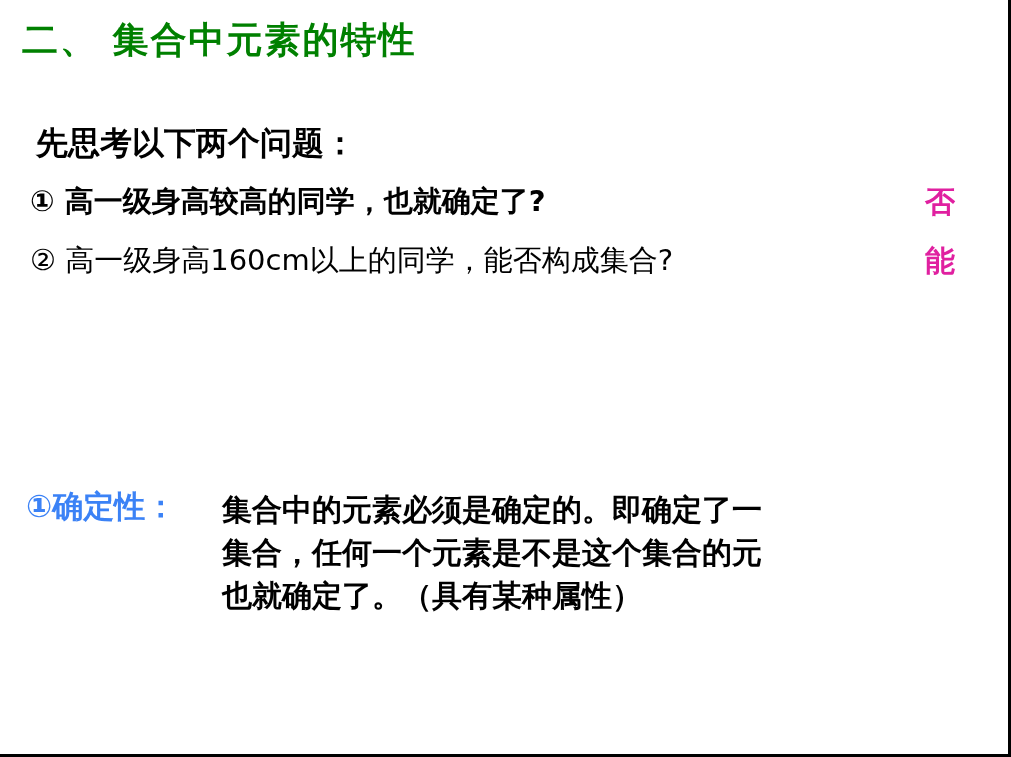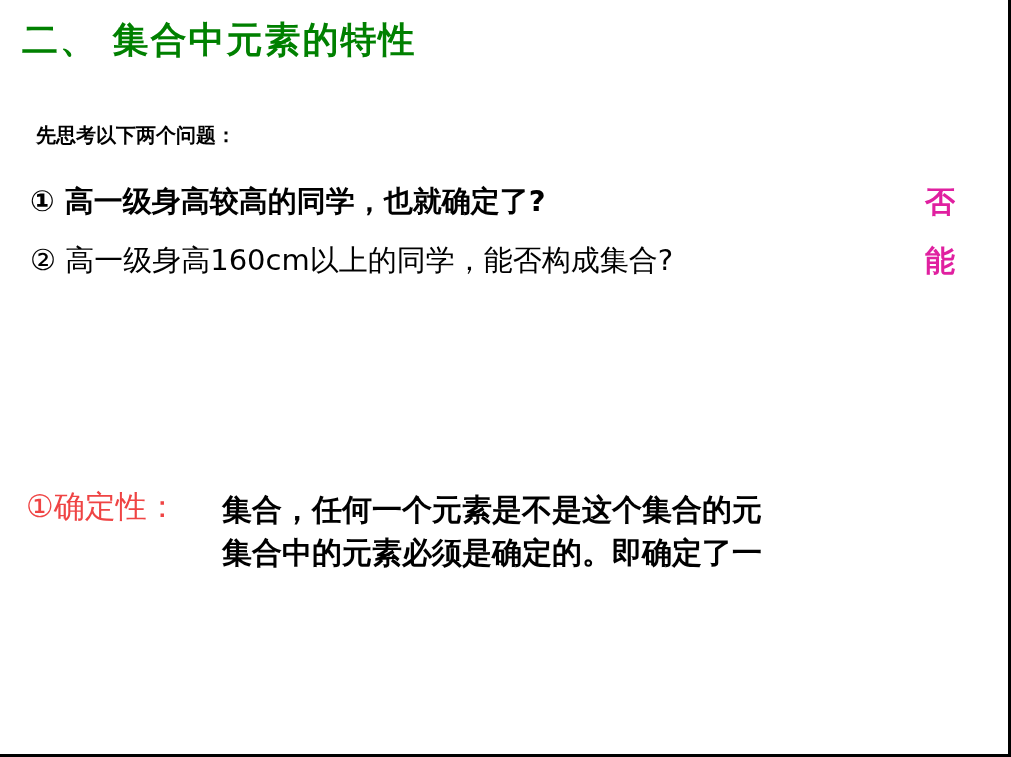--- a/index.html
+++ b/index.html
@@ -45,21 +45,21 @@
     font-weight: bold;
     color: #008000;
     letter-spacing: 2px;
     white-space: nowrap;
   }
 
   .intro {
     position: absolute;
     left: 36px;
     top: 122px;
-    font-size: 20px;
+    font-size: 32px;
     font-weight: bold;
     color: #000000;
     white-space: nowrap;
   }
 
   .q1 {
     position: absolute;
     left: 30px;
     top: 182px;
     font-size: 29px;
@@ -93,22 +93,22 @@
     font-weight: bold;
     color: #e020a0;
     white-space: nowrap;
   }
 
   .prop-label {
     position: absolute;
     left: 26px;
     top: 486px;
     font-size: 31px;
-    font-weight: normal;
-    color: #ef4444;
+    font-weight: bold;
+    color: #3b82f6;
     white-space: nowrap;
   }
   .prop-body {
     position: absolute;
     left: 222px;
     top: 488px;
     width: 740px;
     font-size: 30px;
     font-weight: bold;
     color: #000000;
@@ -128,20 +128,21 @@
   <div class="intro">先思考以下两个问题：</div>
 
   <div class="q1">①  高一级身高较高的同学，也就确定了?</div>
   <div class="ans1">否</div>
 
   <div class="q2">②  高一级身高160cm以上的同学，能否构成集合?</div>
   <div class="ans2">能</div>
 
   <div class="prop-label">①确定性：</div>
   <div class="prop-body">
+    <div>集合中的元素必须是确定的。即确定了一</div>
     <div>集合，任何一个元素是不是这个集合的元</div>
-    <div>集合中的元素必须是确定的。即确定了一</div>
+    <div>也就确定了。（具有某种属性）</div>
   </div>
 
   <div class="right-rule"></div>
   <div class="bottom-rule"></div>
 
 </div>
 
 </body></html>

